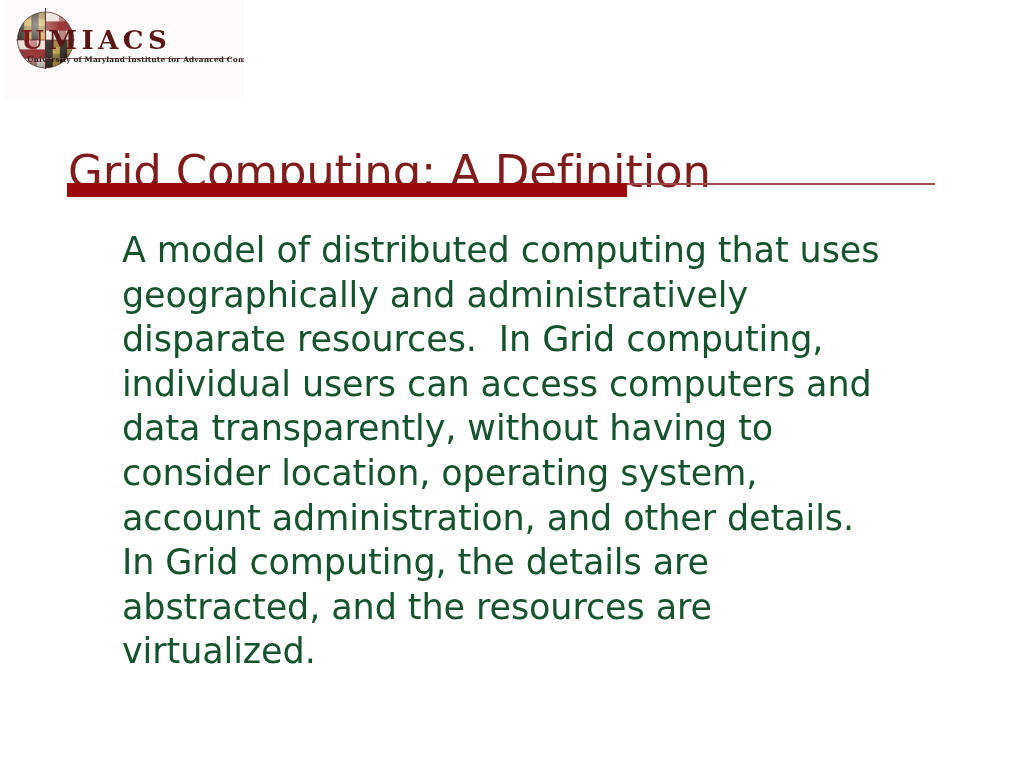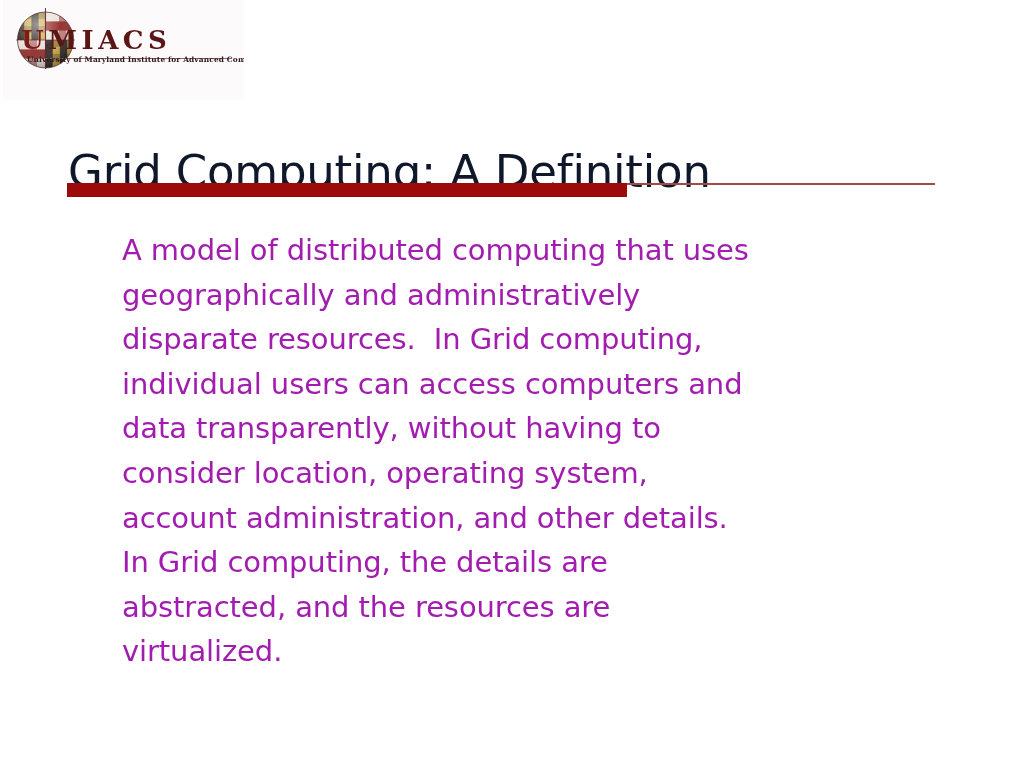--- a/index.html
+++ b/index.html
@@ -88,21 +88,21 @@
 
   
   .slide-title {
     position: absolute;
     left: 68px;
     top: 118px;
     width: 900px;
     font-family: "DejaVu Sans", sans-serif;
     font-size: 45px;
     font-weight: 400;
-    color: #0f172a;
+    color: #7f1d1d;
     line-height: 1.06;
     letter-spacing: -0.2px;
     white-space: nowrap;
   }
 
   
   .divider-thin {
     position: absolute;
     left: 67px;
     top: 183px;
@@ -120,23 +120,23 @@
     background: #9c0a0a;
   }
 
   
   .body-text {
     position: absolute;
     left: 122px;
     top: 228px;
     width: 830px;
     font-family: "DejaVu Sans", sans-serif;
-    font-size: 29px;
+    font-size: 35px;
     font-weight: 400;
-    color: #a21caf;
+    color: #14532d;
     line-height: 44.6px;
     white-space: pre-wrap;
     letter-spacing: -0.1px;
   }
 </style>
 </head>
 <body>
 
 <div class="slide">
 

